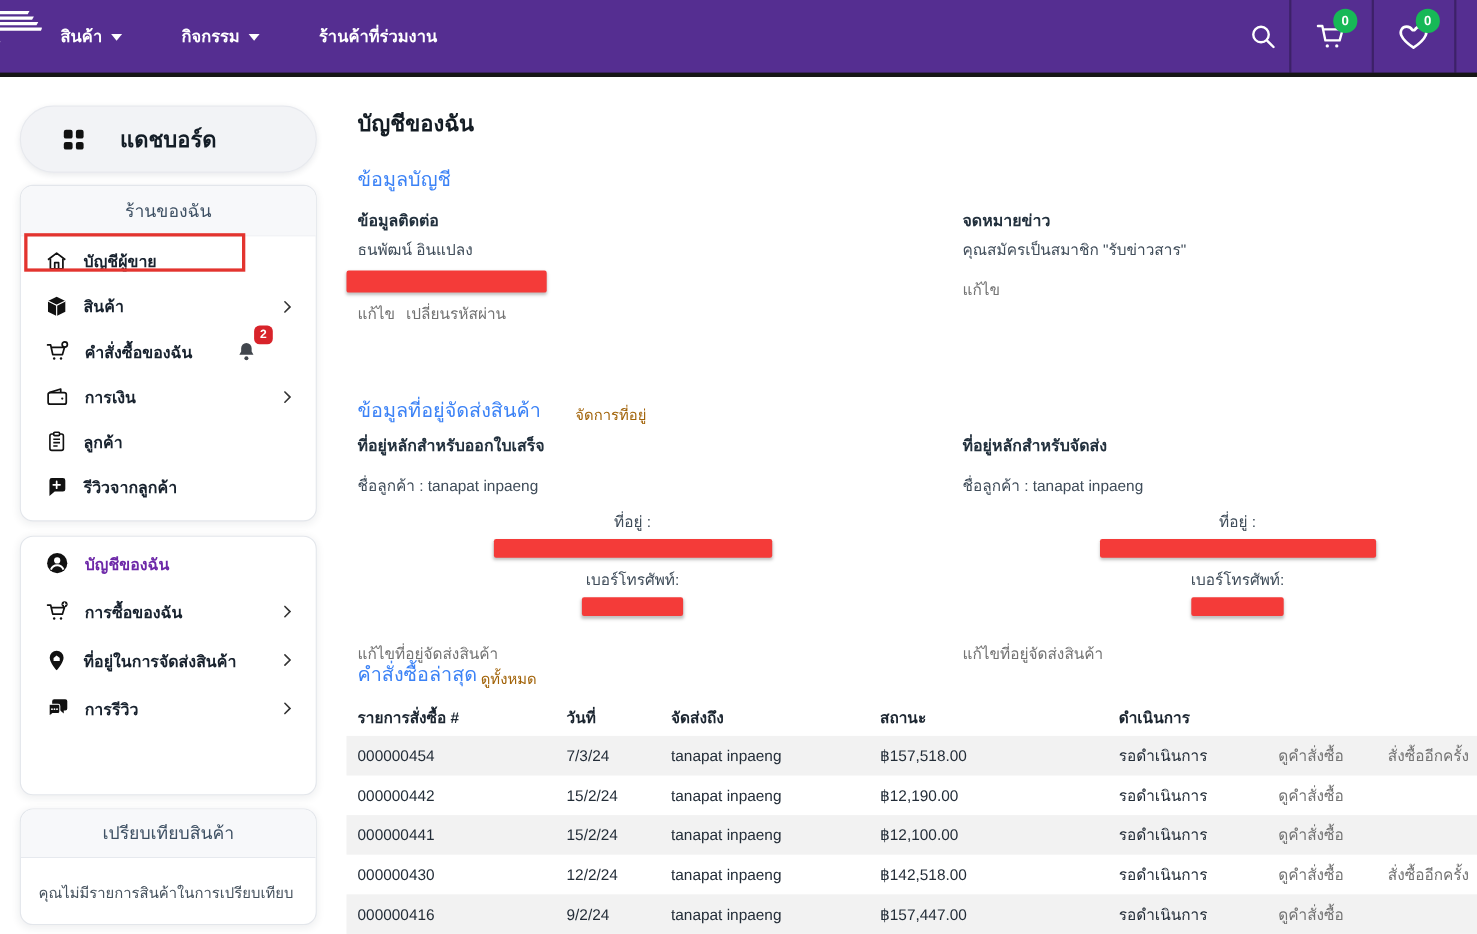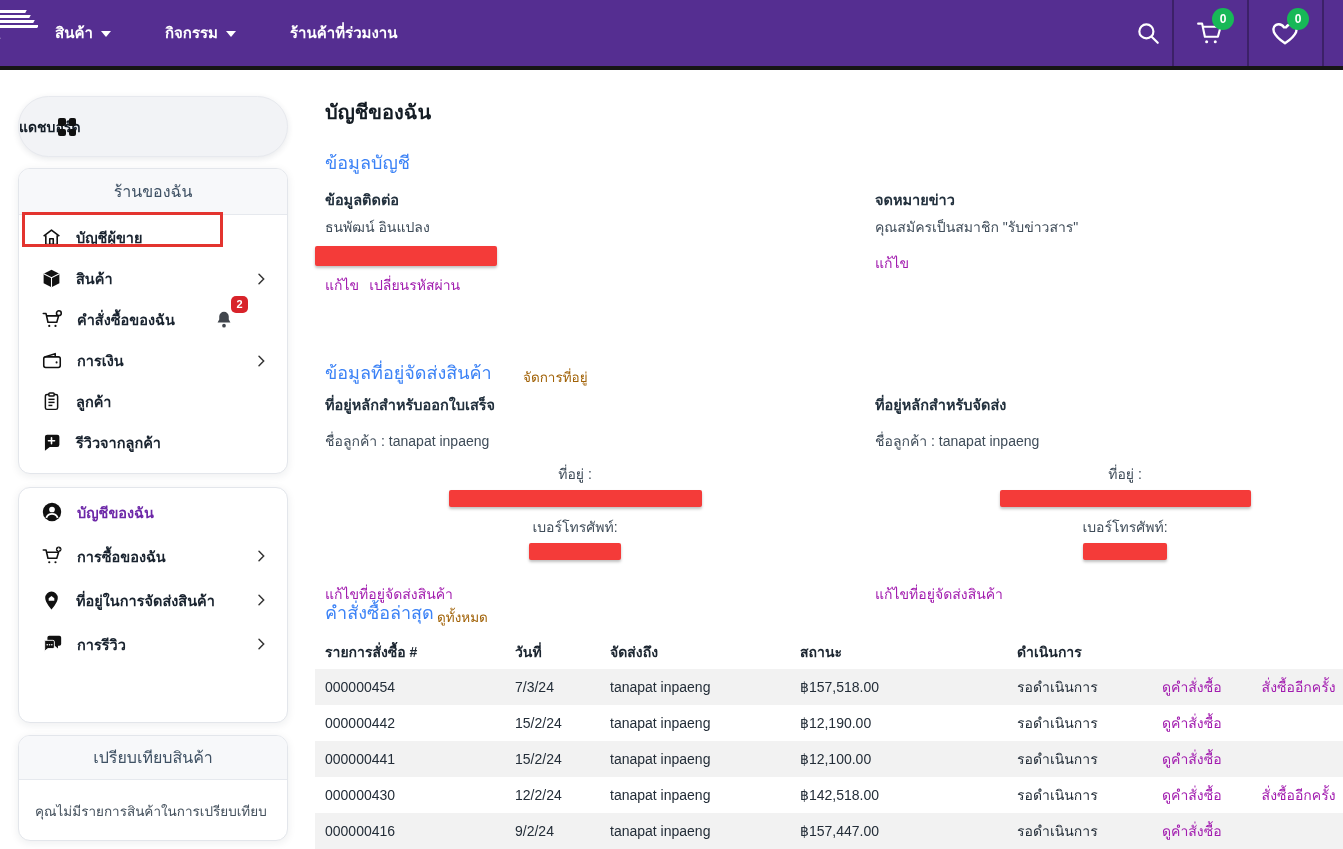--- a/index.html
+++ b/index.html
@@ -24,21 +24,21 @@
   .nav-iconbtn { position:absolute; top:0; height:66px; width:60px; display:flex; align-items:center;
     justify-content:center; cursor:pointer; }
   .count-badge { position:absolute; width:22px; height:22px; border-radius:50%; background:#17b857;
     color:#fff; font-size:12px; font-weight:bold; display:flex; align-items:center; justify-content:center; }
 
   
   .dash-pill { position:absolute; left:18px; top:96px; width:270px; height:61px; background:#f2f3f6;
     border:1px solid #e7e9ee; border-radius:31px; box-shadow:0 2px 6px rgba(25,39,55,.10);
     display:flex; align-items:center; cursor:pointer; }
   .dash-pill .icon { position:absolute; left:36px; }
-  .dash-pill .label { width:100%; font-weight:bold; font-size:14px; color:#131c26; }
+  .dash-pill .label { width:100%; text-align:center; font-weight:bold; font-size:20px; color:#131c26; }
 
   .sb-card { position:absolute; left:18px; width:270px; background:#fff; border:1px solid #e3e6eb;
     border-radius:12px; box-shadow:0 2px 8px rgba(25,39,55,.08); }
   .sb-card-header { height:46px; background:#f7f8fa; border-bottom:1px solid #e6e9ee;
     border-radius:11px 11px 0 0; display:flex; align-items:center; justify-content:center;
     font-size:16px; color:#3f5164; }
   .sb-items { padding:2px 0 10px 0; }
   .sb-item { height:41px; display:flex; align-items:center; padding:0 18px 0 22px; gap:14px;
     font-weight:bold; font-size:14.5px; color:#18222e; position:relative; cursor:pointer; }
   .sb-item.h44 { height:44px; }
@@ -51,21 +51,21 @@
   .compare-body { padding:20px 16px; font-size:13.5px; color:#46525e; }
   .annotation-box { position:absolute; left:22px; top:212px; width:201px; height:35px;
     border:3px solid #e3342f; pointer-events:none; }
 
   
   .main { position:absolute; left:325px; top:70px; right:0; bottom:0; }
   .page-title { position:absolute; left:0; top:26px; font-size:20px; font-weight:bold; color:#141c24; }
   .sec-heading { font-size:18px; color:#3b82f6; }
   .lbl { font-size:14.5px; font-weight:bold; color:#22303d; }
   .txt { font-size:14px; color:#3f4c59; }
-  .lnk { font-size:14px; color:#a21caf; cursor:pointer; }
+  .lnk { font-size:14px; color:#737373; cursor:pointer; }
   .lnk-sm { font-size:13.5px; color:#a16207; cursor:pointer; }
   .redact { background:#f43b39; border-radius:2px; box-shadow:0 2px 3px rgba(0,0,0,.25); display:inline-block; }
 
   .acct-heading { position:absolute; left:0; top:78px; }
   .contact-label { position:absolute; left:0; top:118px; }
   .contact-name { position:absolute; left:0; top:146px; }
   .contact-redact { position:absolute; left:-10px; top:176px; width:182px; height:20px; }
   .contact-links { position:absolute; left:0; top:204px; display:flex; gap:10px; }
   .news-label { position:absolute; left:550px; top:118px; }
   .news-text { position:absolute; left:550px; top:146px; }

